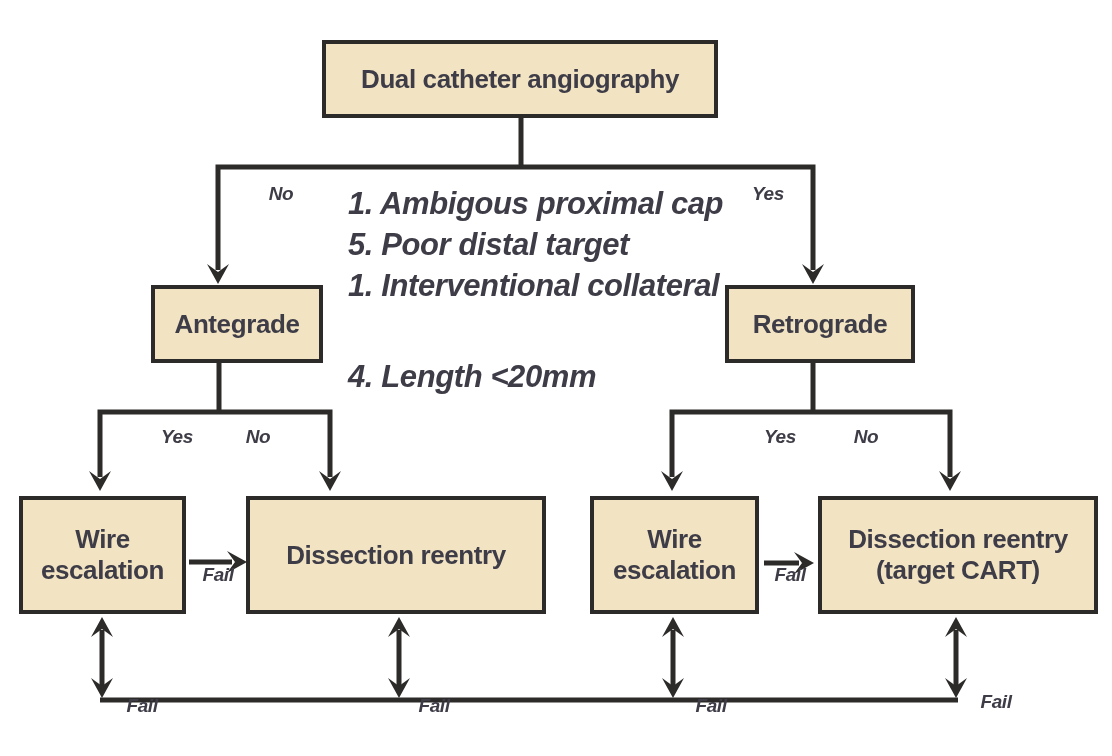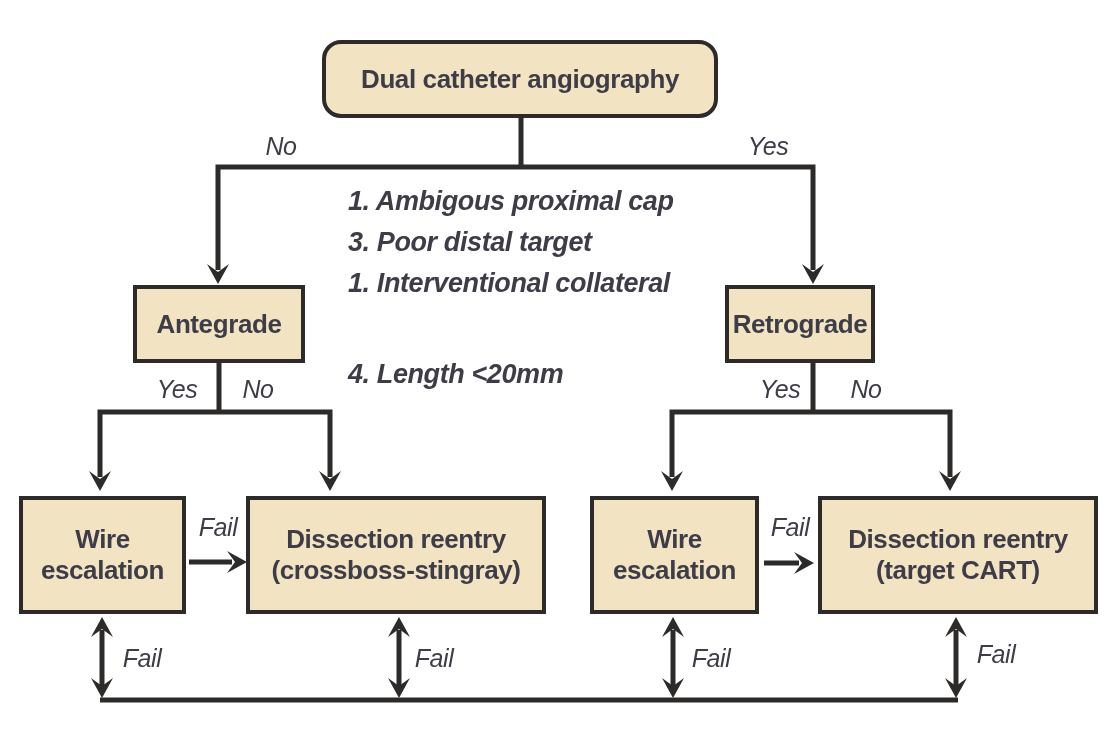--- a/index.html
+++ b/index.html
@@ -31,33 +31,34 @@
     font-weight:700;
     font-size:26px;
     line-height:1.18;
     letter-spacing:-0.4px;
     color:var(--text);
   }
   .node .ln{display:block;white-space:nowrap;}
   .branch-label{
     position:absolute;
     transform:translate(-50%,-50%);
-    font-weight:400;
+    font-weight:700;
     font-style:italic;
-    font-size:25px;
+    font-size:19px;
     letter-spacing:-0.4px;
     white-space:nowrap;
     color:var(--text);
+    margin-top:48px;
   }
   .criteria-item{
     position:absolute;
     left:348px;
     font-weight:700;
     font-style:italic;
-    font-size:27px;
+    font-size:31px;
     letter-spacing:-0.4px;
     white-space:nowrap;
     color:var(--text);
   }
   .stroke{fill:none;stroke:var(--line);stroke-width:5;stroke-linejoin:miter;}
   .head{fill:var(--line);stroke:none;}
 </style>
 </head>
 <body>
 
@@ -98,40 +99,39 @@
     <path class="head" d="M673,617 L662,637 L673,629 L684,637 Z"></path>
     <path class="head" d="M673,698 L662,678 L673,686 L684,678 Z"></path>
 
     <path class="stroke" d="M956,630 V686"></path>
     <path class="head" d="M956,617 L945,637 L956,629 L967,637 Z"></path>
     <path class="head" d="M956,698 L945,678 L956,686 L967,678 Z"></path>
 
     <path class="stroke" d="M100,700 H958"></path>
   </svg>
 
-  <div class="node" style="left:322px;top:40px;width:396px;height:78px;border-radius:19px;">
+  <div class="node" style="left:322px;top:40px;width:396px;height:78px;">
     <span class="ln">Dual catheter angiography</span>
   </div>
 
-  <div class="node" style="left:133px;top:285px;width:172px;height:78px;">
+  <div class="node" style="left:151px;top:285px;width:172px;height:78px;">
     <span class="ln">Antegrade</span>
   </div>
 
-  <div class="node" style="left:725px;top:285px;width:150px;height:78px;">
+  <div class="node" style="left:725px;top:285px;width:190px;height:78px;">
     <span class="ln">Retrograde</span>
   </div>
 
   <div class="node" style="left:19px;top:496px;width:167px;height:118px;">
     <span class="ln">Wire</span>
     <span class="ln">escalation</span>
   </div>
 
   <div class="node" style="left:246px;top:496px;width:300px;height:118px;">
     <span class="ln">Dissection reentry</span>
-    <span class="ln">(crossboss-stingray)</span>
   </div>
 
   <div class="node" style="left:590px;top:496px;width:169px;height:118px;">
     <span class="ln">Wire</span>
     <span class="ln">escalation</span>
   </div>
 
   <div class="node" style="left:818px;top:496px;width:280px;height:118px;">
     <span class="ln">Dissection reentry</span>
     <span class="ln">(target CART)</span>
@@ -149,18 +149,18 @@
   <span class="branch-label" style="left:218px;top:527px;">Fail</span>
   <span class="branch-label" style="left:790px;top:527px;">Fail</span>
 
   <span class="branch-label" style="left:142px;top:658px;">Fail</span>
   <span class="branch-label" style="left:434px;top:658px;">Fail</span>
   <span class="branch-label" style="left:711px;top:658px;">Fail</span>
   <span class="branch-label" style="left:996px;top:654px;">Fail</span>
 
   <div>
     <div class="criteria-item" style="top:186px;">1. Ambigous proximal cap</div>
-    <div class="criteria-item" style="top:227px;">3. Poor distal target</div>
+    <div class="criteria-item" style="top:227px;">5. Poor distal target</div>
     <div class="criteria-item" style="top:268px;">1. Interventional collateral</div>
     <div class="criteria-item" style="top:359px;">4. Length &lt;20mm</div>
   </div>
 
 </div>
 
 </body></html>

